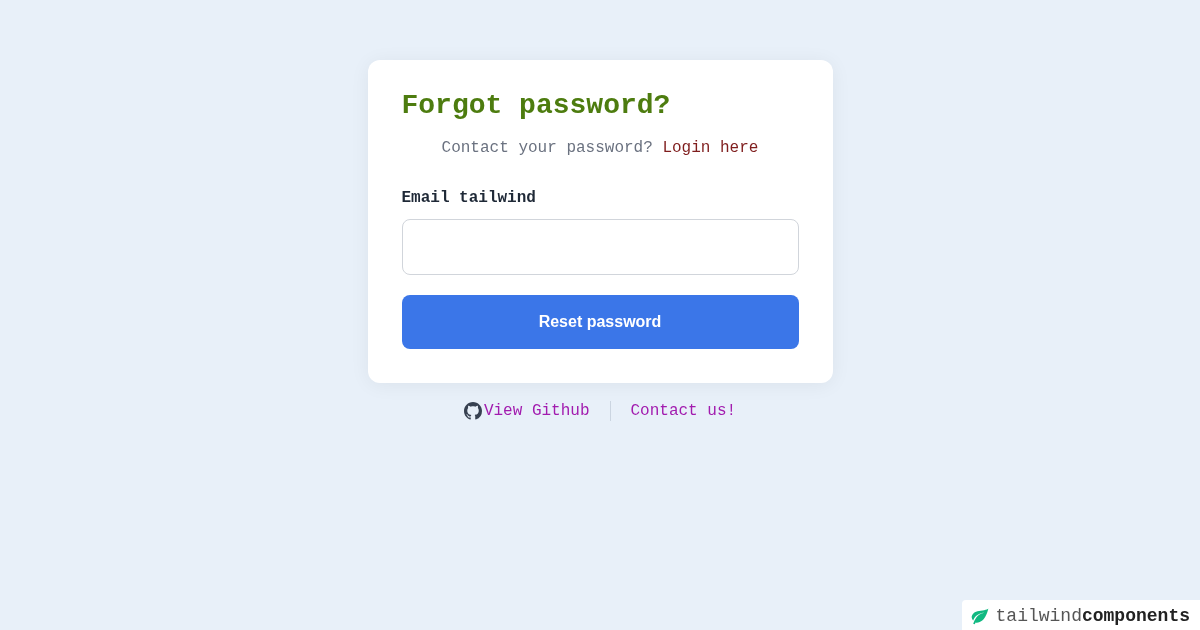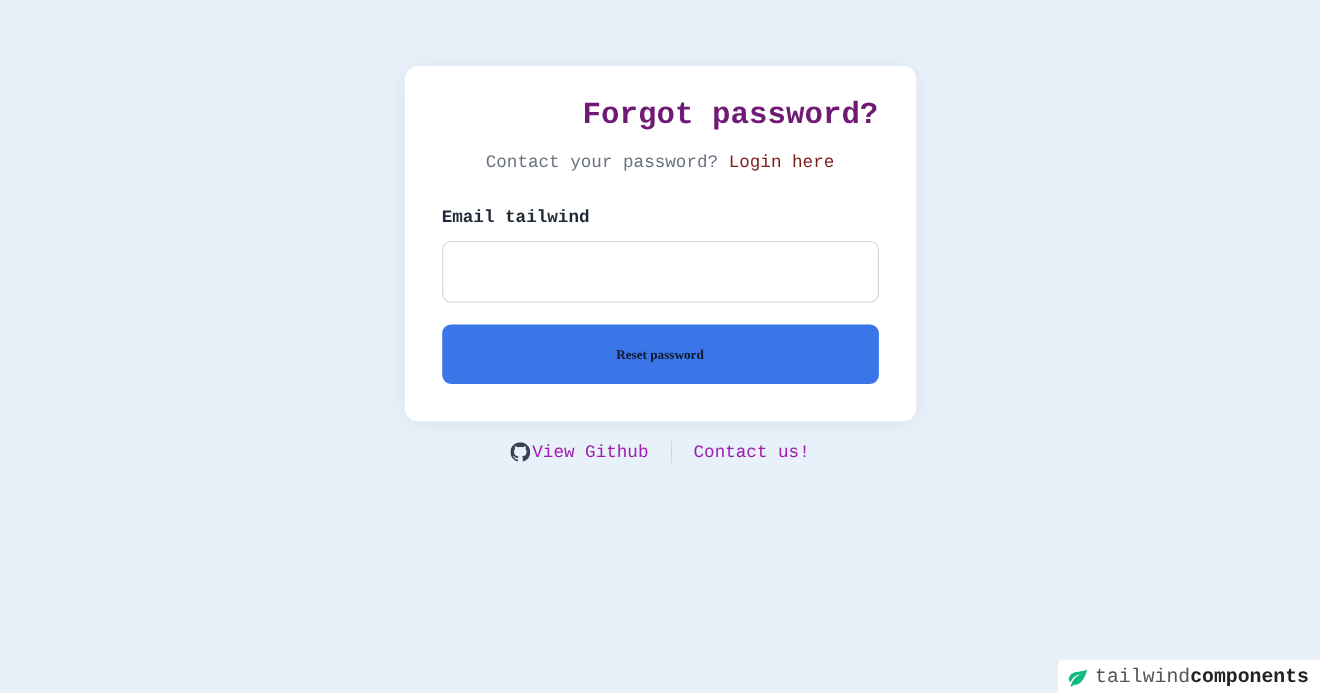--- a/index.html
+++ b/index.html
@@ -22,24 +22,24 @@
       padding-top: 60px;
     }
     .card {
       background: #ffffff;
       border-radius: 12px;
       width: 465px;
       padding: 30px 34px 34px 34px;
       box-shadow: 0 2px 20px rgba(0,0,0,0.06);
     }
     .title {
-      text-align: right;
+      text-align: left;
       font-size: 28px;
       font-weight: bold;
-      color: #701a75;
+      color: #4d7c0f;
       margin-bottom: 18px;
       font-family: 'Courier New', Courier, monospace;
     }
     .subtitle-row {
       text-align: center;
       font-size: 16px;
       color: #6b7280;
       margin-bottom: 32px;
     }
     .login-link {
@@ -64,26 +64,26 @@
       border-radius: 8px;
       padding: 0 14px;
       font-size: 15px;
       font-family: inherit;
       background: #ffffff;
     }
     .reset-button {
       width: 100%;
       height: 54px;
       background: #3b76e8;
-      color: #0f172a;
+      color: #ffffff;
       border: none;
       border-radius: 8px;
-      font-size: 12px;
+      font-size: 16px;
       font-weight: bold;
-      font-family: Liberation Serif, serif;
+      font-family: Liberation Sans, sans-serif;
       cursor: pointer;
     }
     .footer-links {
       margin-top: 18px;
       display: flex;
       align-items: center;
       gap: 0;
       font-size: 16px;
       color: #4b5563;
     }

